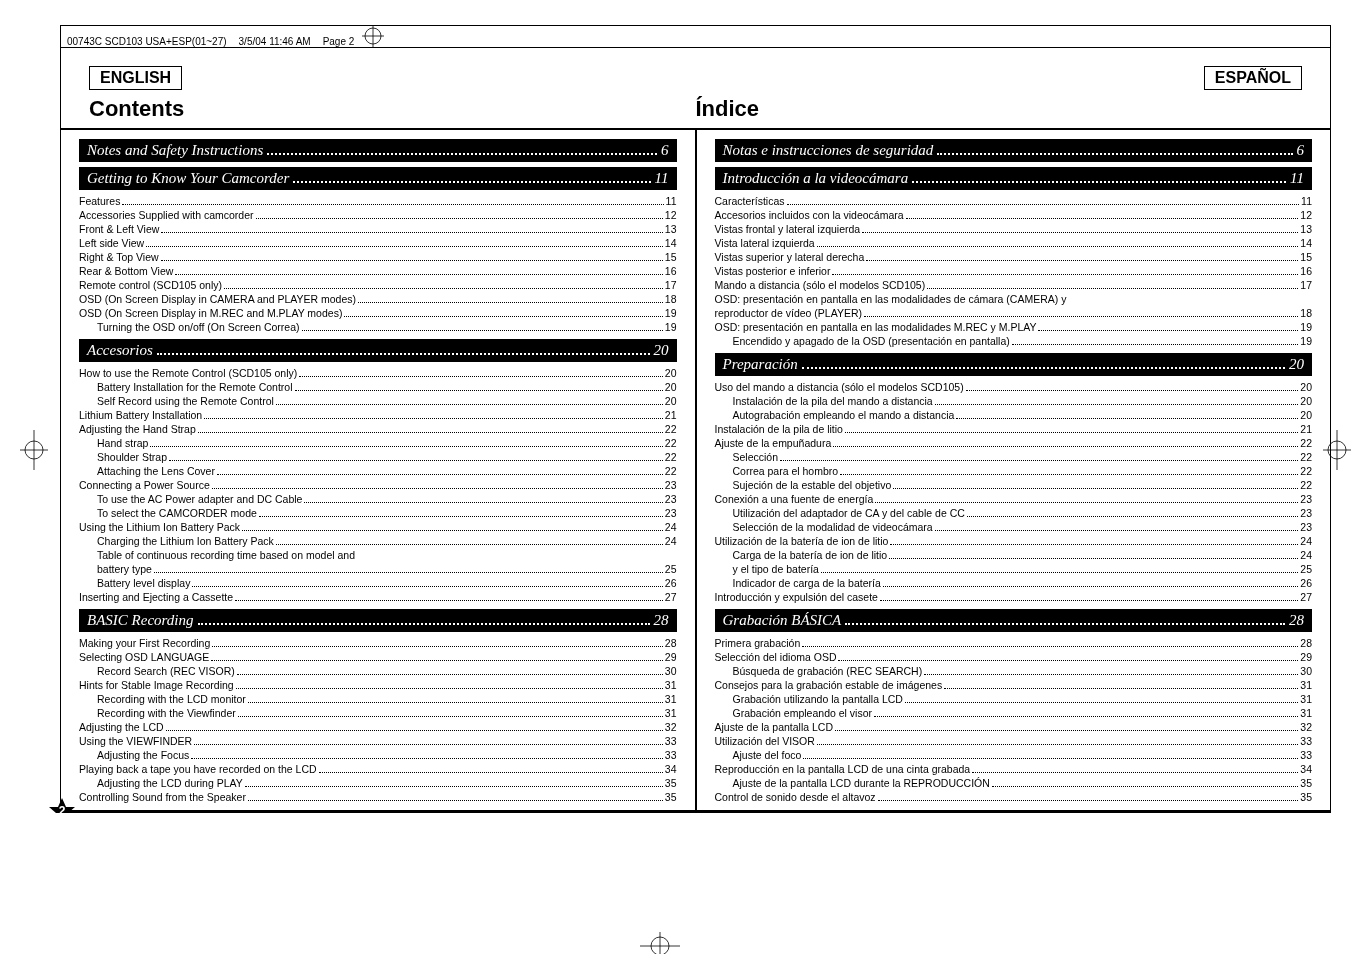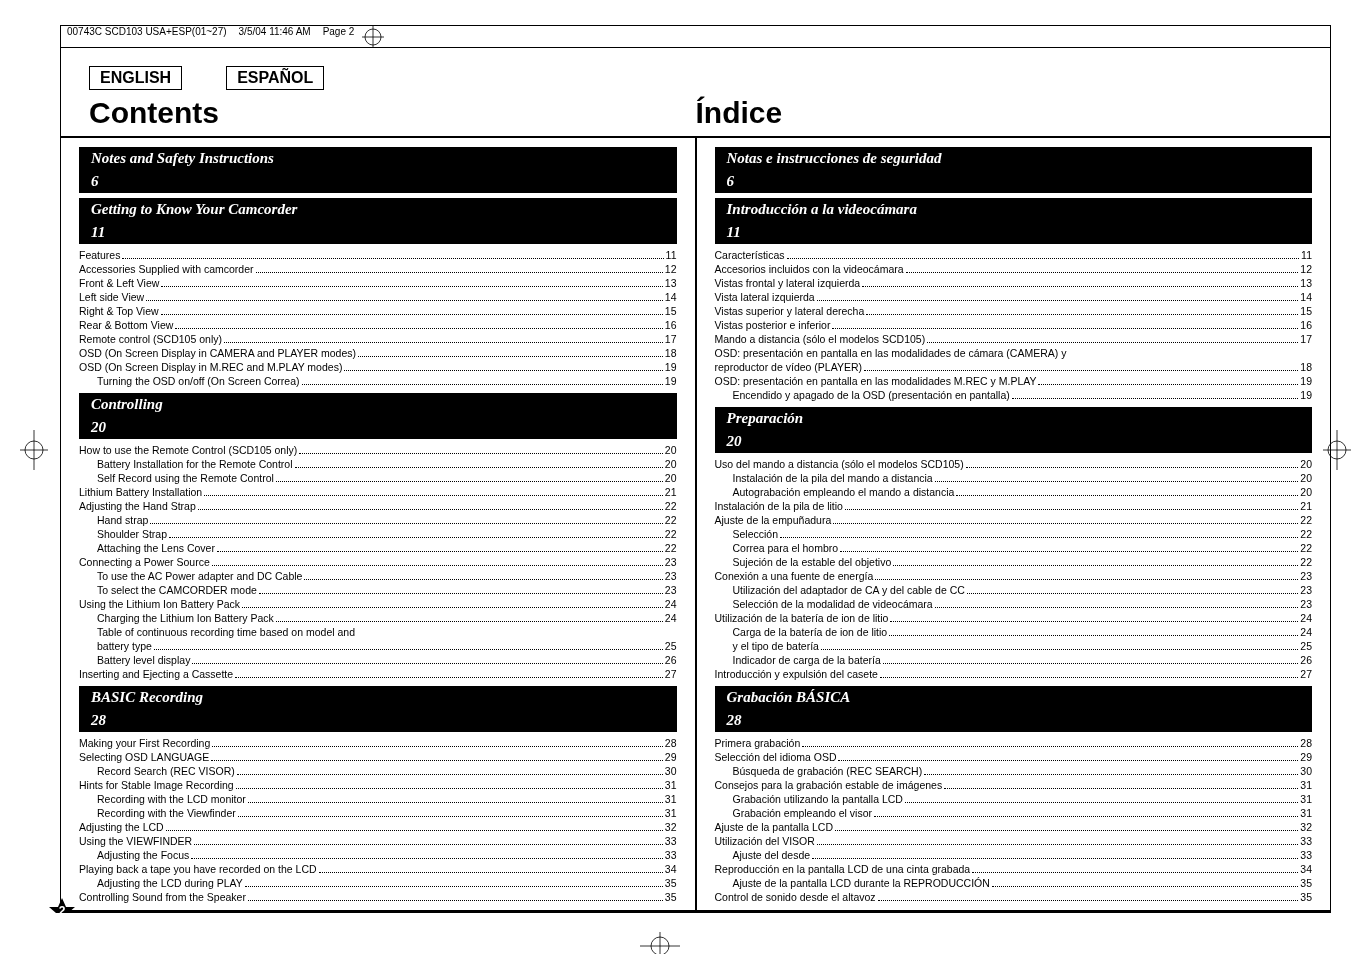--- a/index.html
+++ b/index.html
@@ -1,31 +1,31 @@
 <!DOCTYPE html>
 <html><head>
 <meta charset="utf-8">
 <style>
   * { margin: 0; padding: 0; box-sizing: border-box; }
   body { font-family: Arial, sans-serif; background: #fff; width: 1351px; }
   .page { border: 1px solid #000; margin: 25px 20px 0 60px; position: relative; }
-  .header-bar { display: flex; align-items: flex-start; border-bottom: 1px solid #000; background:#fff; height:22px; font-size:10px; }
+  .header-bar { display: flex; align-items: flex-end; border-bottom: 1px solid #000; background:#fff; height:22px; font-size:10px; }
   .header-bar > div { padding: 0 6px; white-space: nowrap; }
   .header-bar svg { display:block; }
-  .lang-labels { display: flex; justify-content: flex-start; padding: 18px 28px 4px 28px; gap: 44px; }
+  .lang-labels { display: flex; justify-content: space-between; padding: 18px 28px 4px 28px; gap: 44px; }
   .lang-labels span { border: 1.5px solid #000; padding: 2px 10px; font-weight: bold; font-size: 16px; }
   .titles { display: flex; padding: 2px 28px 6px 28px; }
-  .titles div { flex: 1; font-size: 30px; font-weight: bold; }
+  .titles div { flex: 1; font-size: 22px; font-weight: bold; }
   .columns { display: flex; border-top: 2px solid #000; border-bottom: 2px solid #000; }
   .col { flex: 1; padding: 4px 18px 6px 18px; font-size: 11px; }
   .col:first-child { border-right: 2px solid #000; }
   .section-head {
     background: #000; color: #fff; font-style: italic; font-family: "Times New Roman", serif;
-    font-weight: bold; padding: 3px 8px; margin: 5px 0 4px 0; display: flex;
-    justify-content: space-between; align-items: baseline; font-size: 15px; flex-direction: column;
+    font-weight: normal; padding: 3px 8px; margin: 5px 0 4px 0; display: flex;
+    justify-content: space-between; align-items: baseline; font-size: 15px;
   }
   .section-head .pg { font-style: italic; }
   .toc-line { display: flex; font-size: 10.5px; line-height: 14px; }
   .toc-line .label { white-space: nowrap; }
   .toc-line .dots { flex: 1; border-bottom: 1px dotted #000; margin: 0 2px 3px 2px; }
   .toc-line .pg { white-space: nowrap; }
   .indent-1 { padding-left: 18px; }
   .page-num-badge {
     position: absolute; bottom: -12px; left: -12px; width: 26px; height: 26px;
     display:flex; align-items:center; justify-content:center;
@@ -119,21 +119,21 @@
           <span class="label">OSD (On Screen Display in M.REC and M.PLAY modes)</span>
           <span class="dots"></span>
           <span class="pg">19</span>
         </div>
         <div class="toc-line indent-1">
           <span class="label">Turning the OSD on/off (On Screen Correa)</span>
           <span class="dots"></span>
           <span class="pg">19</span>
         </div>
         <div class="section-head">
-          <span>Controlling </span>
+          <span>Accesorios </span>
           <span style="flex: 1 1 0%; border-bottom: 2px dotted rgb(255, 255, 255); margin: 0px 4px 4px;"></span>
           <span class="pg">20</span>
         </div>
         <div class="toc-line indent-0">
           <span class="label">How to use the Remote Control (SCD105 only)</span>
           <span class="dots"></span>
           <span class="pg">20</span>
         </div>
         <div class="toc-line indent-1">
           <span class="label">Battery Installation for the Remote Control</span>
@@ -467,21 +467,21 @@
           <span class="label">Ajuste de la pantalla LCD</span>
           <span class="dots"></span>
           <span class="pg">32</span>
         </div>
         <div class="toc-line indent-0">
           <span class="label">Utilización del VISOR</span>
           <span class="dots"></span>
           <span class="pg">33</span>
         </div>
         <div class="toc-line indent-1">
-          <span class="label">Ajuste del desde</span>
+          <span class="label">Ajuste del foco</span>
           <span class="dots"></span>
           <span class="pg">33</span>
         </div>
         <div class="toc-line indent-0">
           <span class="label">Reproducción en la pantalla LCD de una cinta grabada</span>
           <span class="dots"></span>
           <span class="pg">34</span>
         </div>
         <div class="toc-line indent-1">
           <span class="label">Ajuste de la pantalla LCD durante la REPRODUCCIÓN</span>

